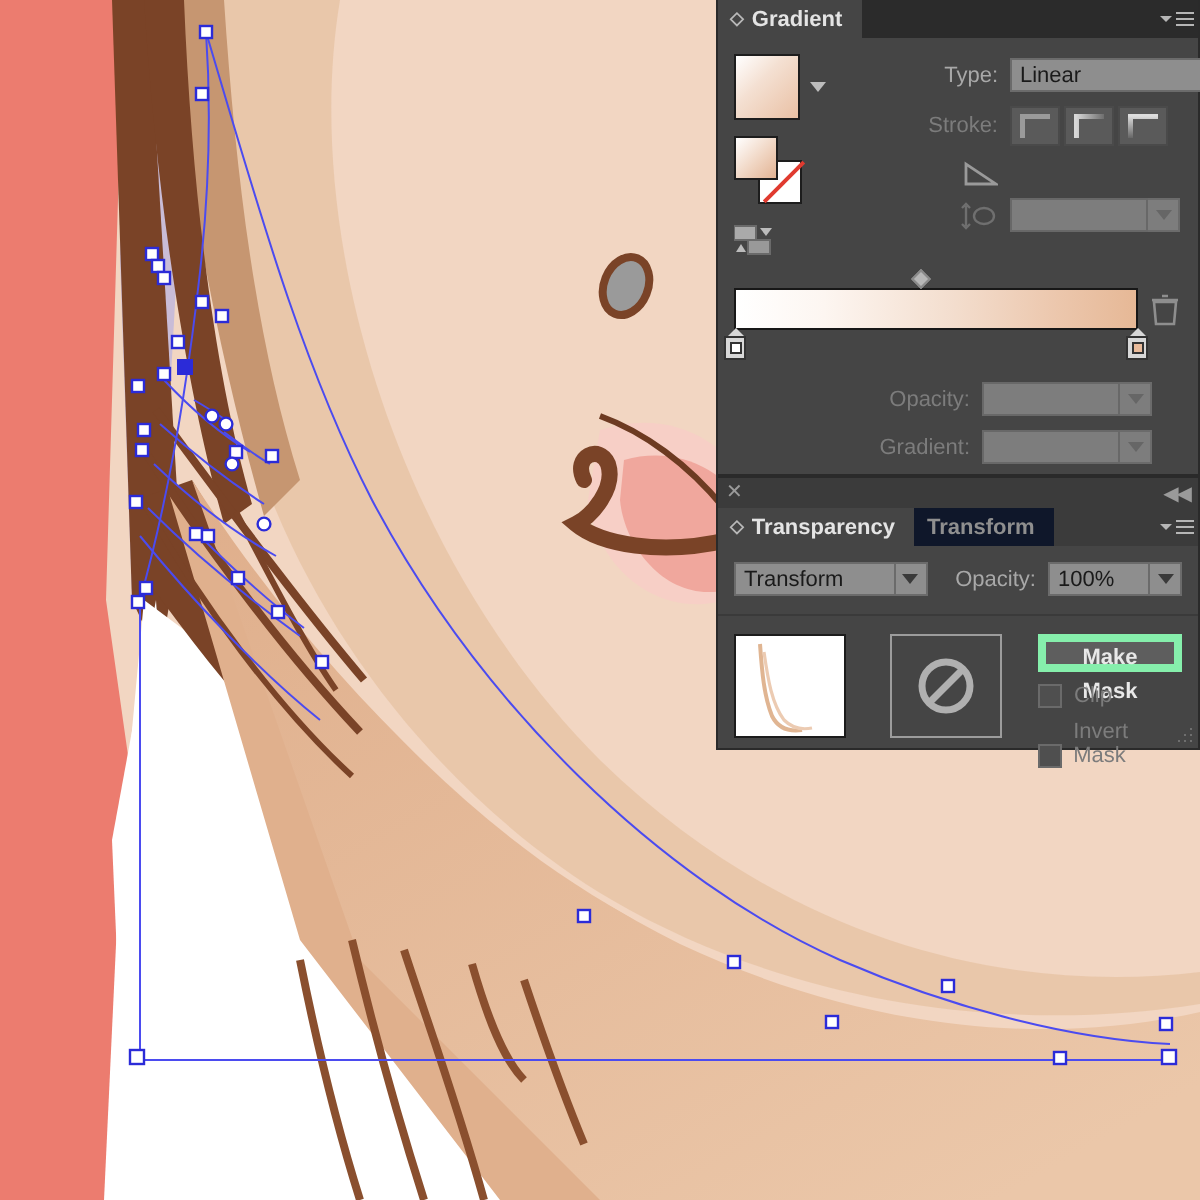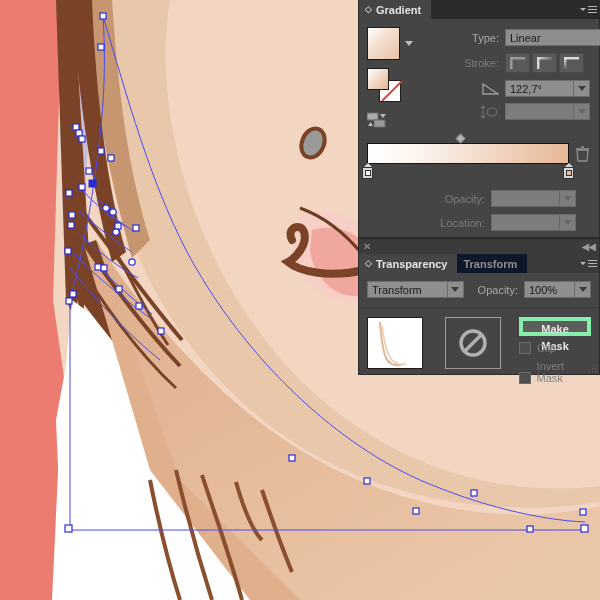--- a/index.html
+++ b/index.html
@@ -449,26 +449,20 @@
               </div>
             </div>
           </div>
 
           <div style="display:flex; align-items:center; margin-bottom:6px;">
             <div style="width:42px; display:flex; justify-content:flex-end;">
               <svg width="17" height="13" viewBox="0 0 17 13">
                 <path d="M1,12 L16,12 L1,2 Z" fill="none" stroke="#9a9a9a" stroke-width="1.4"></path>
               </svg>
             </div>
-            <div class="combo" style="margin-left:6px; width:85px;">
-              <div class="field" style="flex:1;">122,7°</div>
-              <div class="arrowbtn">
-                  <span class="dncaret"></span>
-                </div>
-            </div>
           </div>
 
           <div style="display:flex; align-items:center;">
             <div style="width:42px; display:flex; justify-content:flex-end;">
               <svg width="19" height="14" viewBox="0 0 19 14">
                 <path d="M3,2 L3,12 M1,3 L3,1 L5,3 M1,11 L3,13 L5,11" stroke="#6f6f6f" stroke-width="1.2" fill="none"></path>
                 <ellipse cx="12" cy="7" rx="5" ry="4" fill="none" stroke="#6f6f6f" stroke-width="1.2"></ellipse>
               </svg>
             </div>
             <div class="combo" style="margin-left:6px; width:85px;">
@@ -506,21 +500,21 @@
         <div style="display:flex; align-items:center; margin-bottom:7px;">
           <div class="label dim" style="width:118px;">Opacity:</div>
           <div class="combo" style="margin-left:6px; width:85px;">
             <div class="field dim" style="flex:1;"></div>
             <div class="arrowbtn dim">
                 <span class="dncaret dim"></span>
               </div>
           </div>
         </div>
         <div style="display:flex; align-items:center;">
-          <div class="label dim" style="width:118px;">Location:</div>
+          <div class="label dim" style="width:118px;">Gradient:</div>
           <div class="combo" style="margin-left:6px; width:85px;">
             <div class="field dim" style="flex:1;"></div>
             <div class="arrowbtn dim">
                 <span class="dncaret dim"></span>
               </div>
           </div>
         </div>
       </div>
     </div>
   </div>

